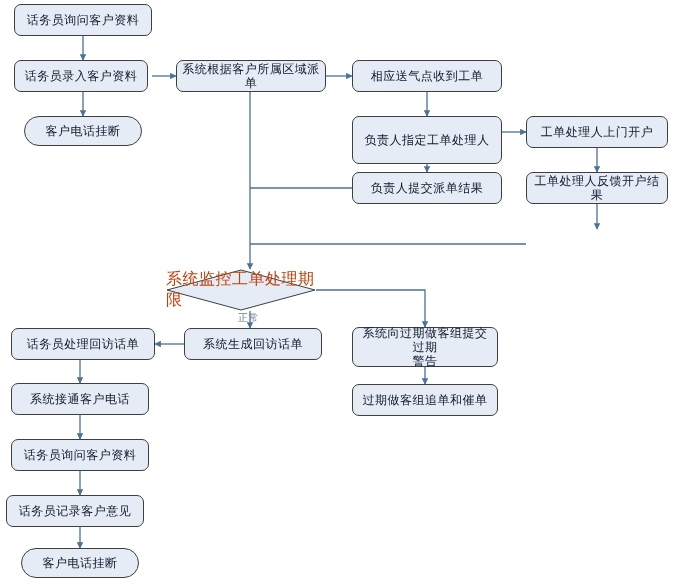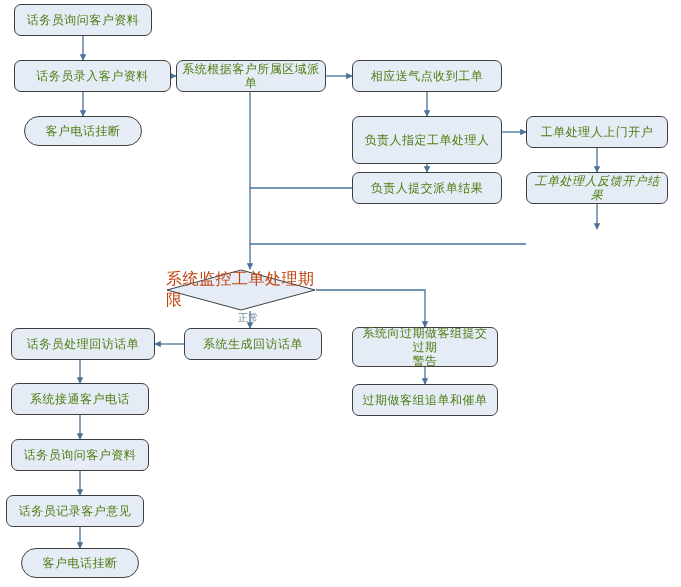--- a/index.html
+++ b/index.html
@@ -28,21 +28,21 @@
   }
   .node {
     position: absolute;
     box-sizing: border-box;
     display: flex;
     align-items: center;
     justify-content: center;
     text-align: center;
     background: #e6ecf6;
     border: 1px solid #3f3f3f;
-    color: #4d7c0f;
+    color: #0f172a;
     font-size: 12px;
     line-height: 14px;
     letter-spacing: 0.5px;
     z-index: 2;
   }
   .node.process {
     border-radius: 7px;
   }
   .node.terminator {
     border-radius: 22px;
@@ -137,21 +137,21 @@
       <path d="M 80,527 L 80,548"></path>
     </g>
   </svg>
 
   <span class="edge-label" style="left:238px; top:311px;">正常</span>
 
   <div class="node process" style="left:14px; top:4px; width:138px; height:32px;">
     <span class="label">话务员询问客户资料</span>
   </div>
 
-  <div class="node process" style="left:14px; top:60px; width:157px; height:32px;">
+  <div class="node process" style="left:14px; top:60px; width:134px; height:32px;">
     <span class="label">话务员录入客户资料</span>
   </div>
 
   <div class="node terminator" style="left:24px; top:116px; width:118px; height:30px;">
     <span class="label">客户电话挂断</span>
   </div>
 
   <div class="node process" style="left:176px; top:60px; width:150px; height:32px;">
     <span class="label">系统根据客户所属区域派单</span>
   </div>
@@ -165,21 +165,21 @@
   </div>
 
   <div class="node process" style="left:526px; top:116px; width:142px; height:32px;">
     <span class="label">工单处理人上门开户</span>
   </div>
 
   <div class="node process" style="left:352px; top:172px; width:150px; height:32px;">
     <span class="label">负责人提交派单结果</span>
   </div>
 
-  <div class="node process" style="left:526px; top:172px; width:142px; height:32px;font-style:italic;">
+  <div class="node process" style="left:526px; top:172px; width:142px; height:32px;">
     <span class="label">工单处理人反馈开户结果</span>
   </div>
 
 
   <div class="decision" style="left:166px; top:269px; width:150px; height:42px;">
     <svg width="150" height="42" viewBox="0 0 150 42" xmlns="http://www.w3.org/2000/svg">
       <polygon points="75,1 149,21 75,41 1,21" fill="#e6ecf6" stroke="#3f3f3f" stroke-width="1"></polygon>
     </svg>
     <span class="label">系统监控工单处理期限</span>
   </div>

